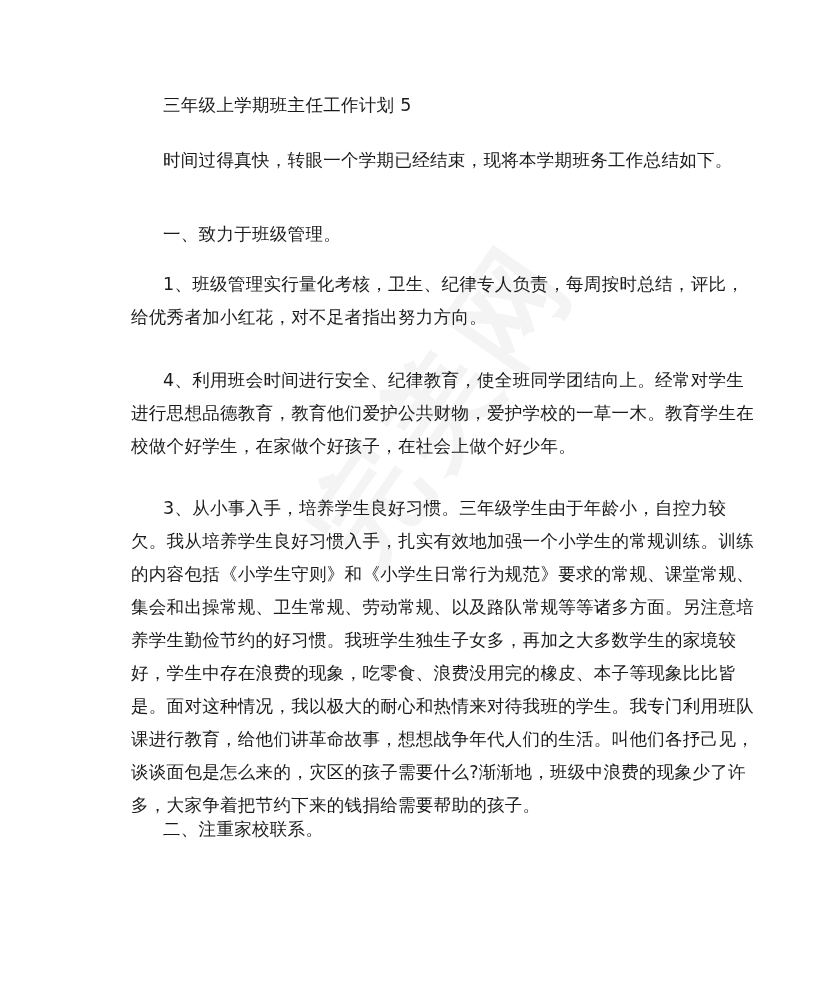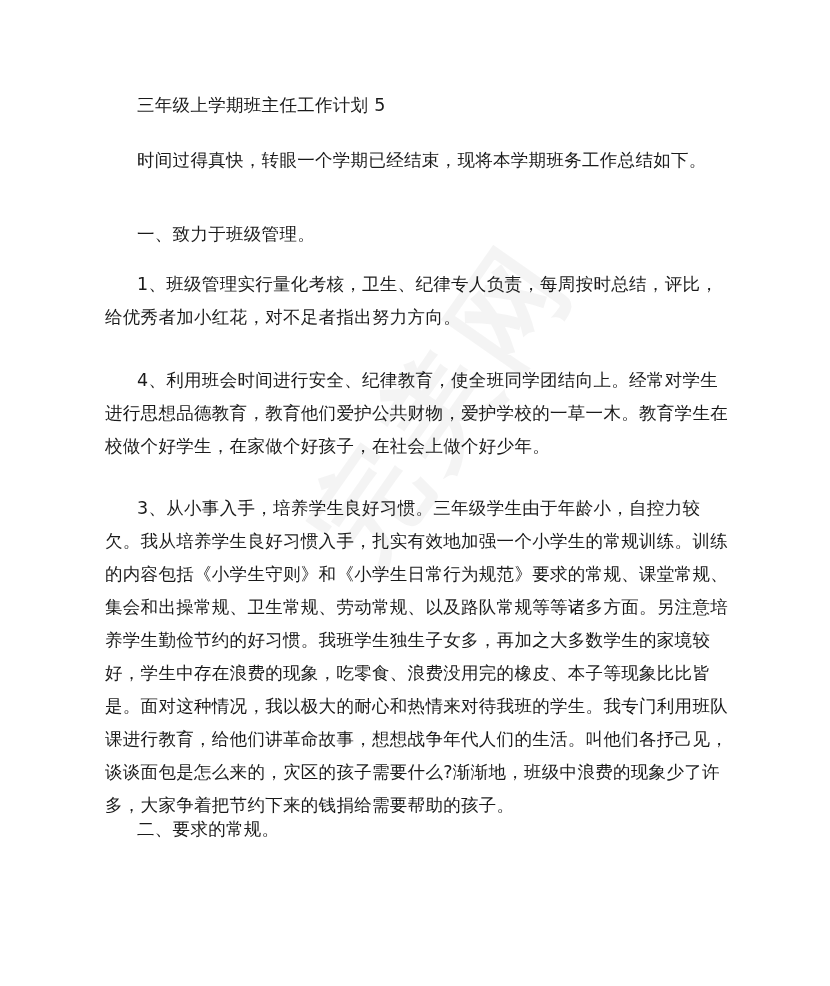--- a/index.html
+++ b/index.html
@@ -24,20 +24,21 @@
     .line-block {
       position: absolute;
       left: 0;
       width: 625px;
       font-size: 17.5px;
       line-height: 33px;
       letter-spacing: 0.3px;
     }
     .indent {
       text-indent: 32px;
+      margin-left: 26px;
     }
     .watermark {
       position: absolute;
       left: 270px;
       top: 270px;
       width: 320px;
       height: 300px;
       transform: rotate(-55deg);
       font-size: 110px;
       font-weight: bold;
@@ -54,14 +55,14 @@
 
 <div class="watermark">完美网</div>
 
 <div class="page">
   <div class="line-block indent" style="top:89px;">三年级上学期班主任工作计划 5</div>
   <div class="line-block indent" style="top:144px;">时间过得真快，转眼一个学期已经结束，现将本学期班务工作总结如下。</div>
   <div class="line-block indent" style="top:218px;">一、致力于班级管理。</div>
   <div class="line-block indent" style="top:268px;">1、班级管理实行量化考核，卫生、纪律专人负责，每周按时总结，评比，给优秀者加小红花，对不足者指出努力方向。</div>
   <div class="line-block indent" style="top:364px;">4、利用班会时间进行安全、纪律教育，使全班同学团结向上。经常对学生进行思想品德教育，教育他们爱护公共财物，爱护学校的一草一木。教育学生在校做个好学生，在家做个好孩子，在社会上做个好少年。</div>
   <div class="line-block indent" style="top:492px;">3、从小事入手，培养学生良好习惯。三年级学生由于年龄小，自控力较欠。我从培养学生良好习惯入手，扎实有效地加强一个小学生的常规训练。训练的内容包括《小学生守则》和《小学生日常行为规范》要求的常规、课堂常规、集会和出操常规、卫生常规、劳动常规、以及路队常规等等诸多方面。另注意培养学生勤俭节约的好习惯。我班学生独生子女多，再加之大多数学生的家境较好，学生中存在浪费的现象，吃零食、浪费没用完的橡皮、本子等现象比比皆是。面对这种情况，我以极大的耐心和热情来对待我班的学生。我专门利用班队课进行教育，给他们讲革命故事，想想战争年代人们的生活。叫他们各抒己见，谈谈面包是怎么来的，灾区的孩子需要什么?渐渐地，班级中浪费的现象少了许多，大家争着把节约下来的钱捐给需要帮助的孩子。</div>
-  <div class="line-block indent" style="top:813px;">二、要求的常规。</div>
+  <div class="line-block indent" style="top:813px;">二、注重家校联系。</div>
 </div>
 
 </body></html>

